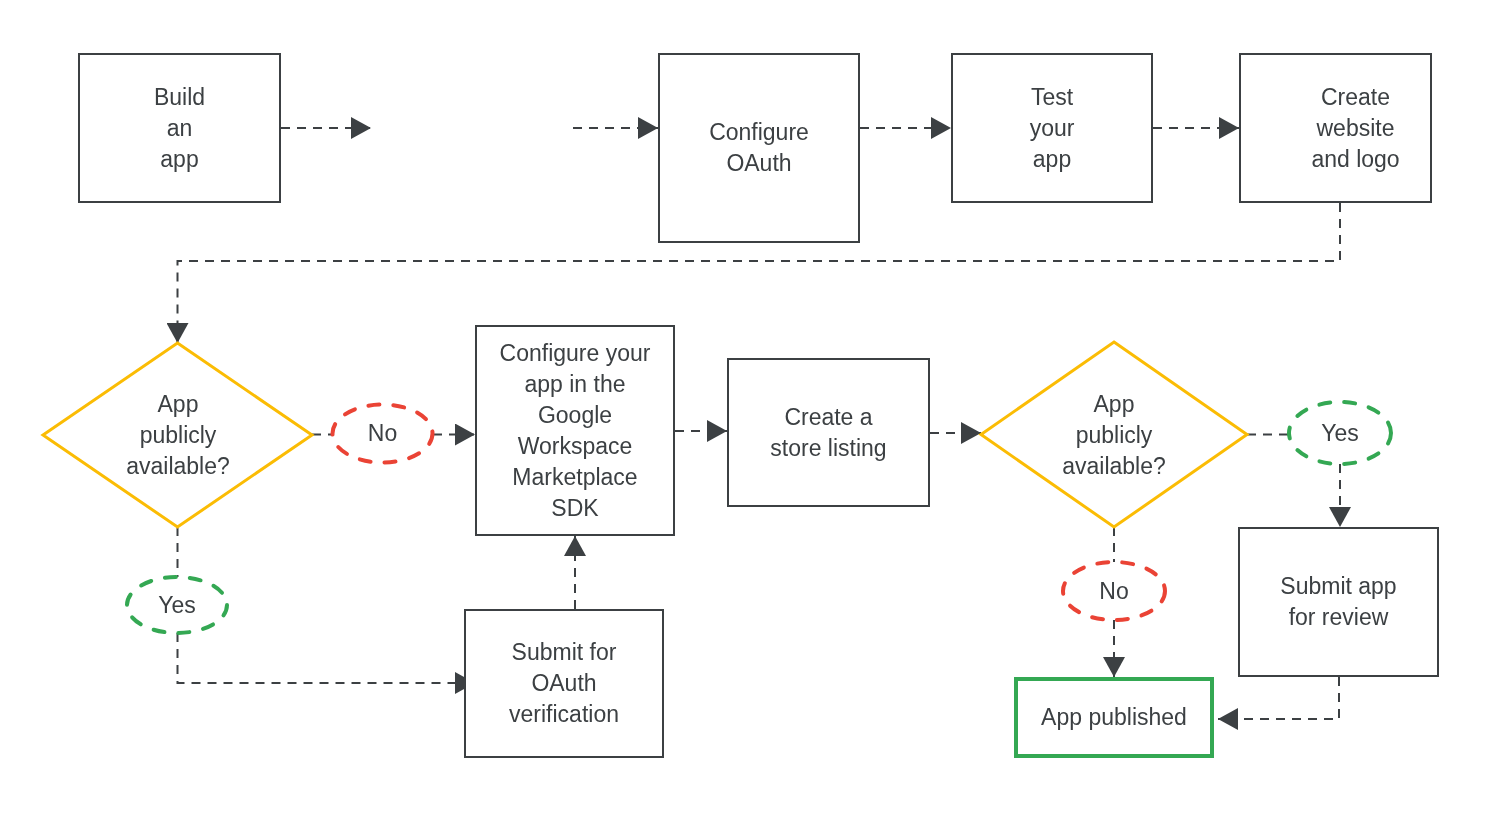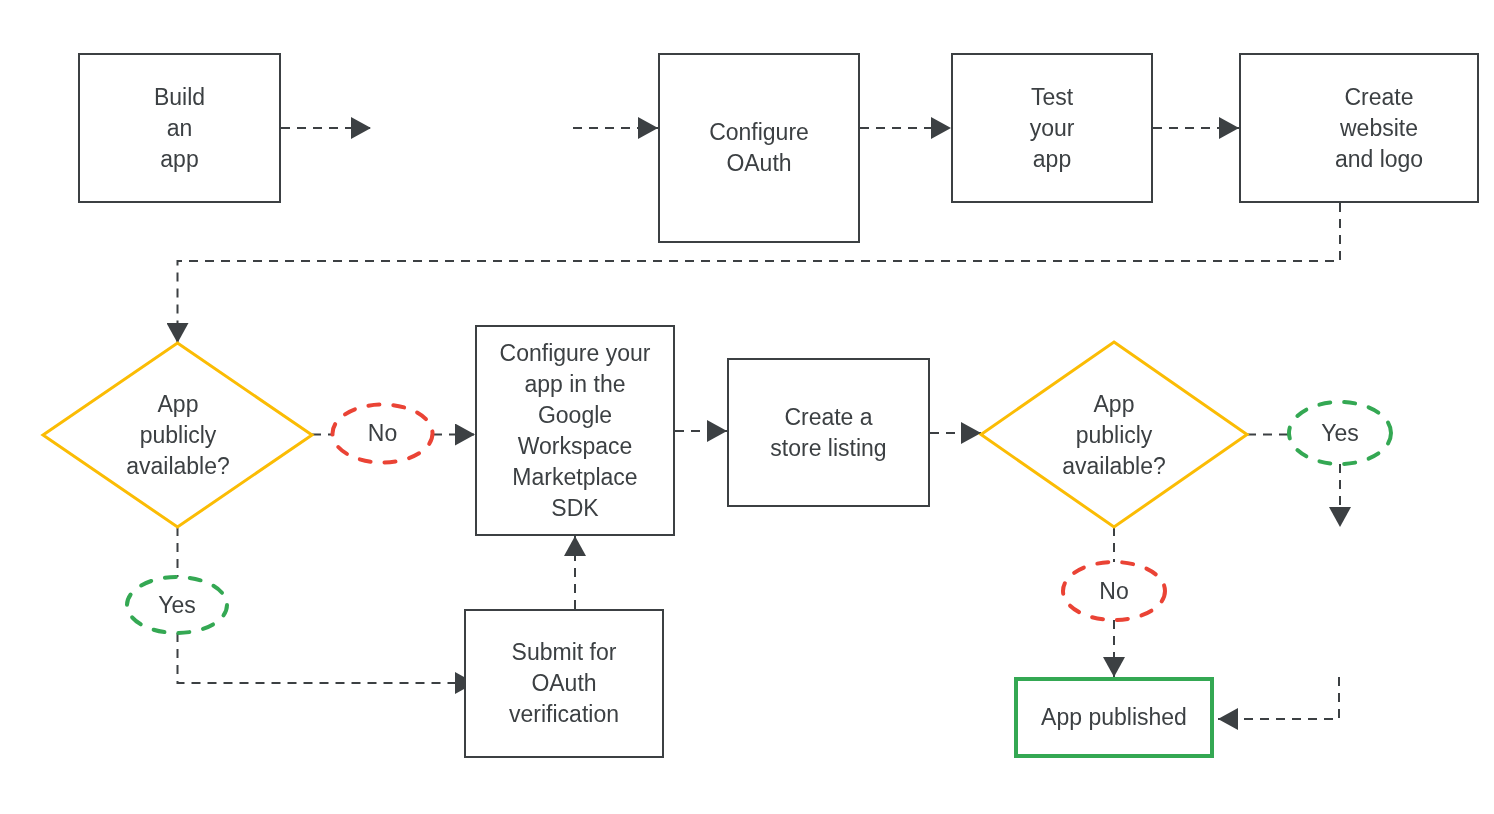--- a/index.html
+++ b/index.html
@@ -76,38 +76,40 @@
 app</div>
 
 
   <div class="node rect" style="left:658px;top:53px;width:202px;height:190px;">Configure
 OAuth</div>
 
   <div class="node rect" style="left:951px;top:53px;width:202px;height:150px;">Test
 your
 app</div>
 
-  <div class="node rect" style="left:1239px;top:53px;width:240px;height:150px;padding-left:40px;">Create
+  <div class="node rect" style="left:1239px;top:53px;width:193px;height:150px;padding-left:40px;">Create
 website
 and logo</div>
 
   <div class="node rect" style="left:727px;top:358px;width:203px;height:149px;">Create a
 store listing</div>
 
   <div class="node rect" style="left:475px;top:325px;width:200px;height:211px;">Configure your
 app in the
 Google
 Workspace
 Marketplace
 SDK</div>
 
   <div class="node rect" style="left:464px;top:609px;width:200px;height:149px;">Submit for
 OAuth
 verification</div>
 
+  <div class="node rect" style="left:1238px;top:527px;width:201px;height:150px;">Submit app
+for review</div>
 
   <div class="node rect-green" style="left:1014px;top:677px;width:200px;height:81px;">App published</div>
 
   <div class="node shape-label" style="left:78px;top:388px;width:200px;height:94px;">App
 publicly
 available?</div>
 
   <div class="node shape-label" style="left:1014px;top:388px;width:200px;height:94px;">App
 publicly
 available?</div>

